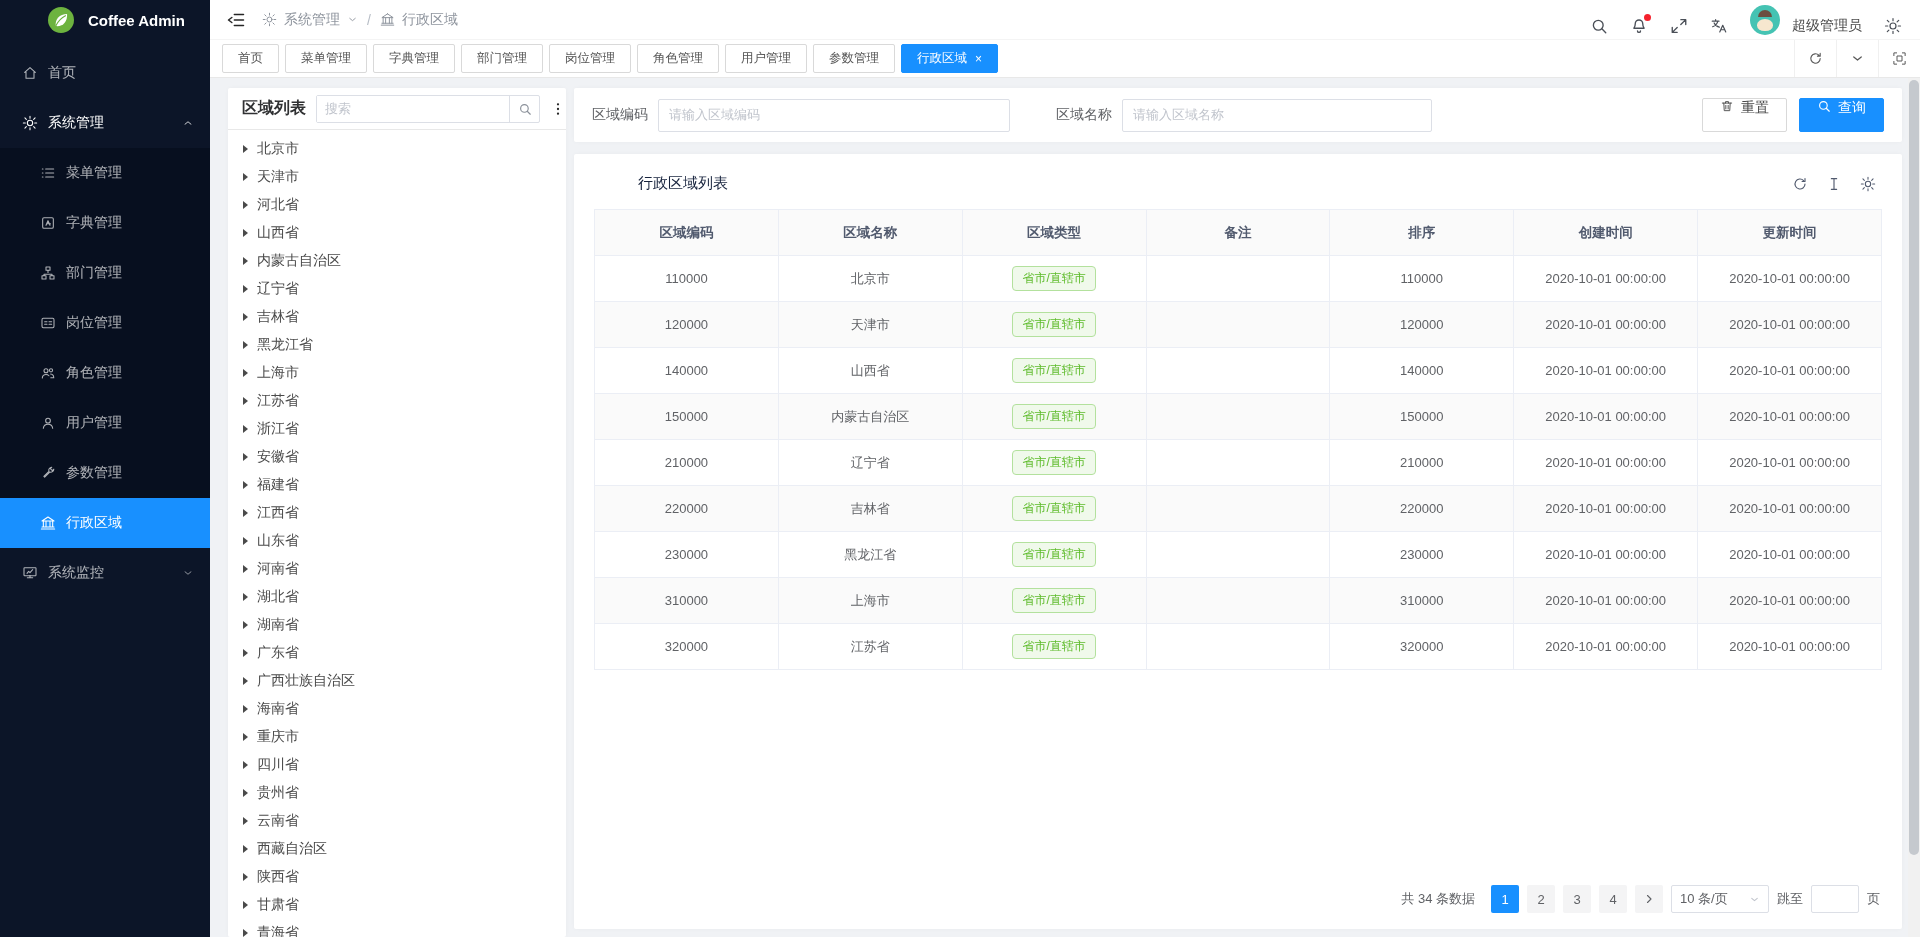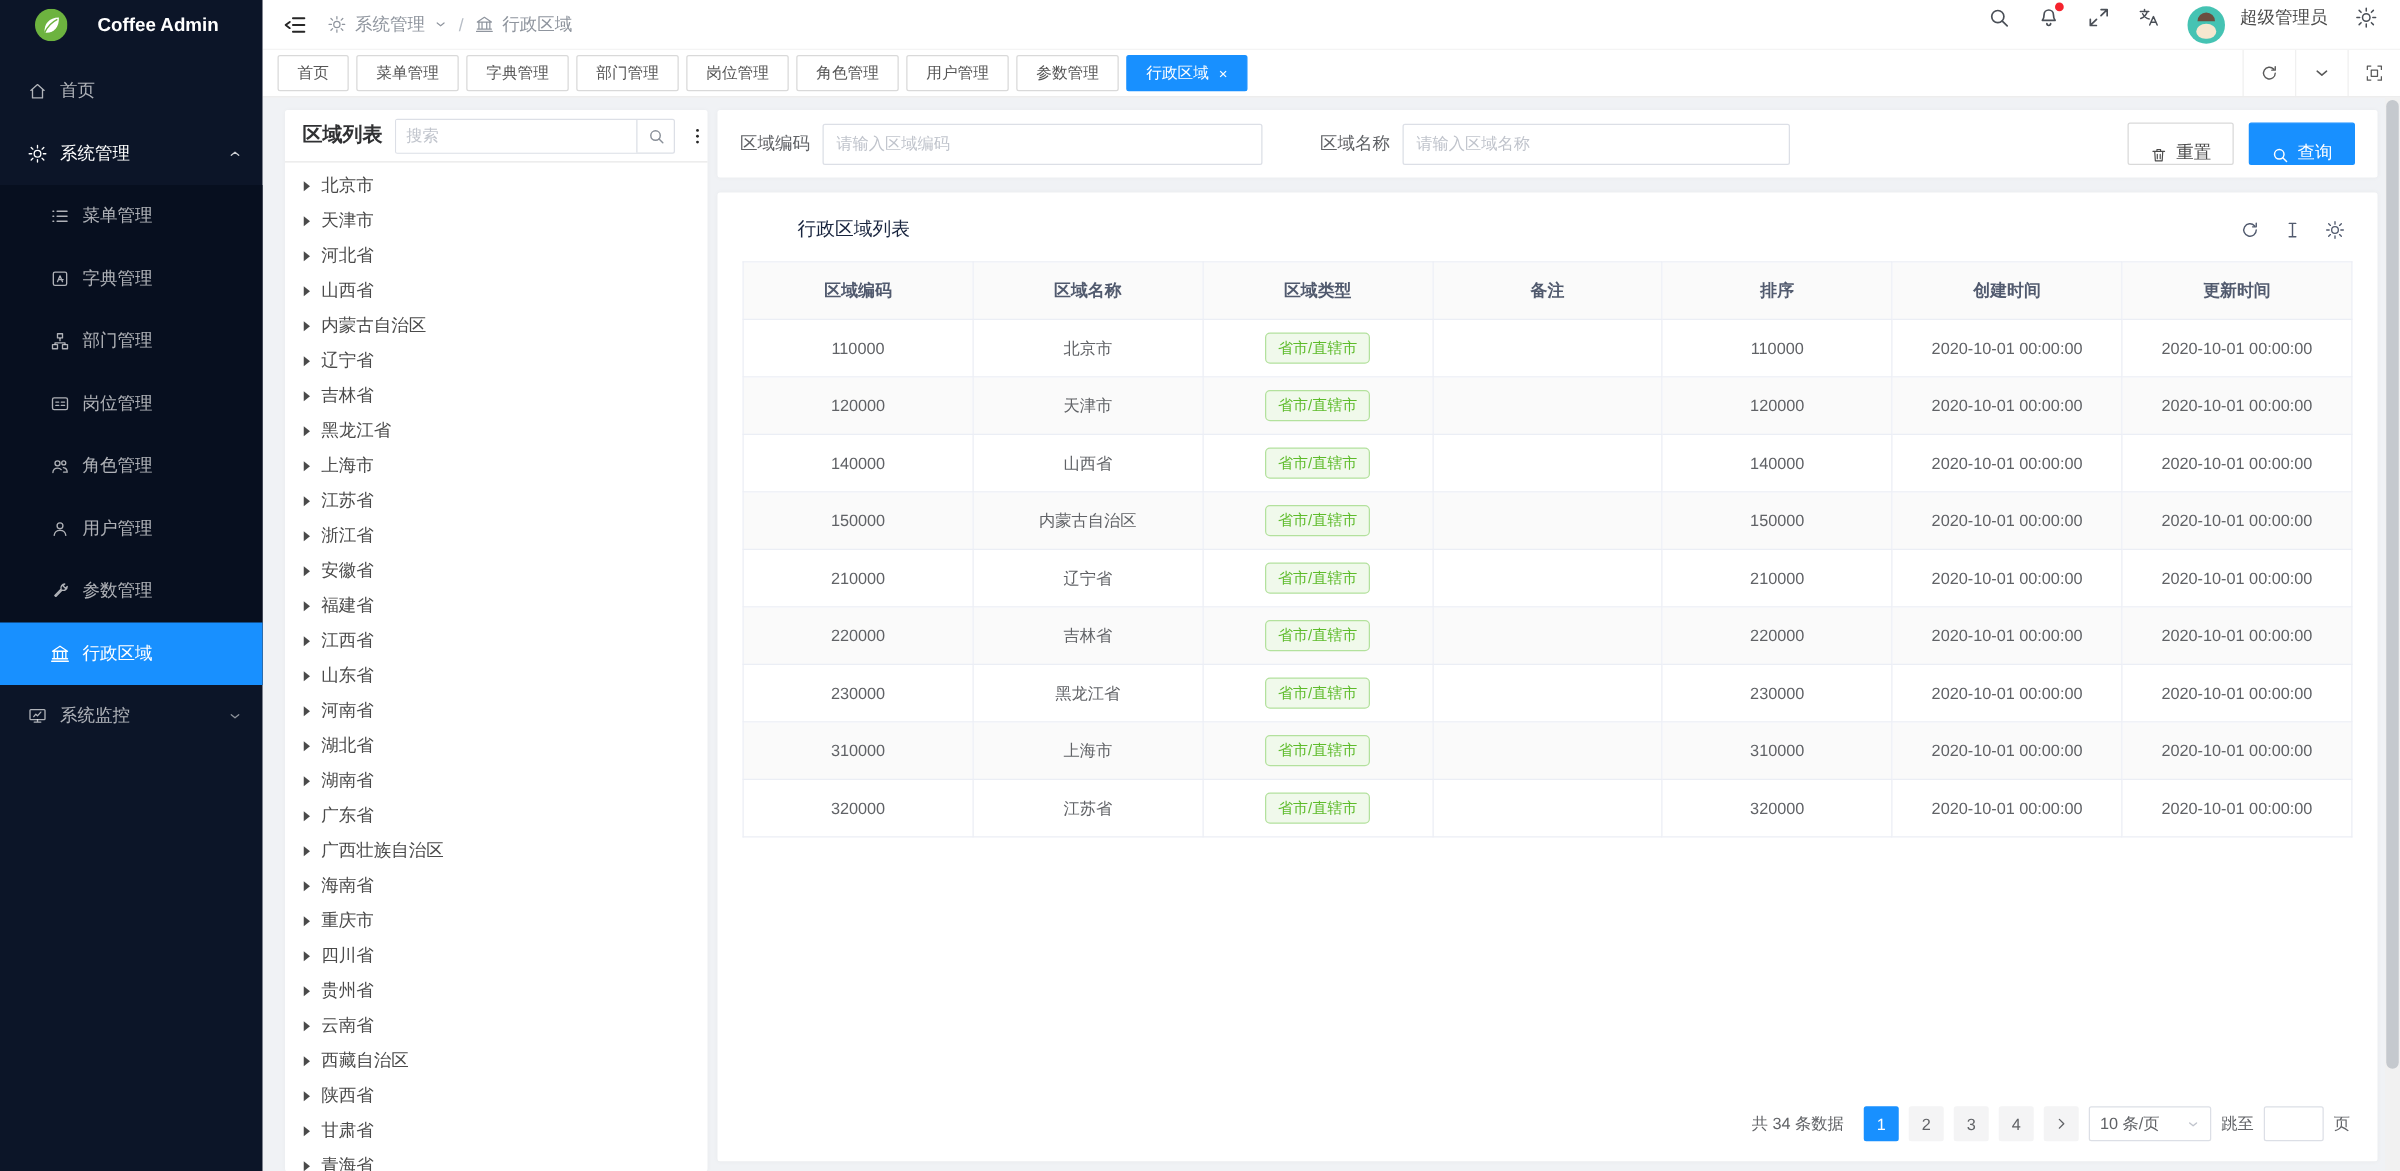--- a/index.html
+++ b/index.html
@@ -2,41 +2,41 @@
 <html><head>
 <meta charset="utf-8">
 <style>
   * { box-sizing: border-box; margin: 0; padding: 0; }
   html,body { width:1920px; height:937px; overflow:hidden; }
   body { font-family:"Liberation Sans", sans-serif; background:#f0f2f5; position:relative; color:#333; }
   svg { display:block; }
 
   
   .sidebar { position:absolute; left:0; top:0; width:210px; height:937px; background:#0c1528; z-index:6; }
-  .logo-row { height:40px; display:flex; align-items:center; gap:24px; padding-left:28px; }
+  .logo-row { height:40px; display:flex; align-items:center; gap:14px; padding-left:0;margin-left:48px; }
   .logo-badge { width:26px; height:26px; flex:0 0 26px; }
   .brand-name { color:#fff; font-weight:bold; font-size:15px; white-space:nowrap; }
   .menu { padding-top:8px; }
   .menu-item { height:50px; display:flex; align-items:center; gap:10px; padding:0 16px 0 22px;
                font-size:14px; color:rgba(255,255,255,.68); cursor:pointer; white-space:nowrap; }
   .menu-item .mi { width:16px; height:16px; flex:0 0 16px; }
   .menu-item.parent-open { color:#fff; }
   .menu-chevron { margin-left:auto; width:12px; height:12px; opacity:.8; }
   .submenu { background:#070f1f; }
   .submenu .menu-item { padding-left:40px; }
   .menu-item.active { background:#1890ff; color:#fff; }
 
   
   .header { position:absolute; left:210px; top:0; width:1710px; height:40px; background:#fff;
             display:flex; align-items:center; padding:0 18px 0 16px; border-bottom:1px solid #f4f4f4; z-index:5; }
   .collapse-btn { width:20px; height:20px; color:#262626; cursor:pointer; margin-right:16px; }
   .breadcrumb { display:flex; align-items:center; gap:7px; color:#8f959e; font-size:14px; }
   .breadcrumb .bc-ic { width:15px; height:15px; }
   .bc-sep { color:#b7bdc6; padding:0 2px; }
-  .header-right { margin-left:auto; display:flex; align-items:flex-start; gap:22px; color:#4a4f57; }
+  .header-right { margin-left:auto; display:flex; align-items:flex-end; gap:22px; color:#4a4f57; }
   .h-ic { width:18px; height:18px; cursor:pointer; }
   .bell-wrap { position:relative; }
   .bell-dot { position:absolute; top:-3px; right:-3px; width:7px; height:7px; border-radius:50%; background:#f5222d; }
   .avatar { width:30px; height:30px; border-radius:50%; background:#45c3b3; position:relative; overflow:hidden; flex:0 0 30px; cursor:pointer; }
   .avatar-hair { position:absolute; top:5px; left:8px; width:14px; height:7px; border-radius:7px 7px 0 0; background:#6b4f3f; }
   .avatar-face { position:absolute; bottom:4px; left:7px; width:16px; height:12px; border-radius:50% 50% 46% 46%; background:#f6e7cf; }
   .user-name { font-size:14px; color:#4a4a4a; margin-left:-10px; cursor:pointer; }
 
   
   .tabbar { position:absolute; left:210px; top:40px; width:1710px; height:38px; background:#fff;
@@ -75,21 +75,21 @@
 
   .filter-card { background:#fff; border-radius:2px; height:54px; flex:0 0 54px; display:flex; align-items:center;
                  padding:0 18px; box-shadow:0 0 4px rgba(0,0,0,.03); }
   .filter-label { font-size:14px; color:#606266; white-space:nowrap; margin-right:10px; }
   .filter-label.second { margin-left:46px; }
   .filter-input { width:352px; height:33px; border:1px solid #dcdfe6; border-radius:2px; padding:0 10px;
                   font-size:13px; color:#333; outline:none; font-family:Liberation Serif, serif; }
   .filter-input.second { width:310px; }
   .filter-input::placeholder { color:#c0c4cc; }
   .filter-actions { margin-left:auto; display:flex; gap:12px; }
-  .btn { height:34px; padding:0 17px; border-radius:2px; font-size:14px; display:flex; align-items:flex-end; gap:7px; cursor:pointer; white-space:nowrap; }
+  .btn { height:34px; padding:0 17px; border-radius:2px; font-size:14px; display:flex; align-items:flex-start; gap:7px; cursor:pointer; white-space:nowrap; }
   .btn svg { width:14px; height:14px; }
   .btn-default { background:#fff; border:1px solid #d9d9d9; color:#4a4a4a; }
   .btn-primary { background:#1890ff; border:1px solid #1890ff; color:#fff; }
 
   .table-card { margin-top:12px; flex:1; background:#fff; border-radius:2px; display:flex; flex-direction:column;
                 padding:0 20px; box-shadow:0 0 4px rgba(0,0,0,.03); min-height:0; }
   .table-card-head { display:flex; align-items:center; padding:20px 6px 16px 4px; }
   .table-title { font-size:15px; color:#17233d;margin-left:40px; }
   .table-tools { margin-left:auto; display:flex; gap:18px; color:#515a6e; }
   .table-tools svg { width:16px; height:16px; cursor:pointer; }

